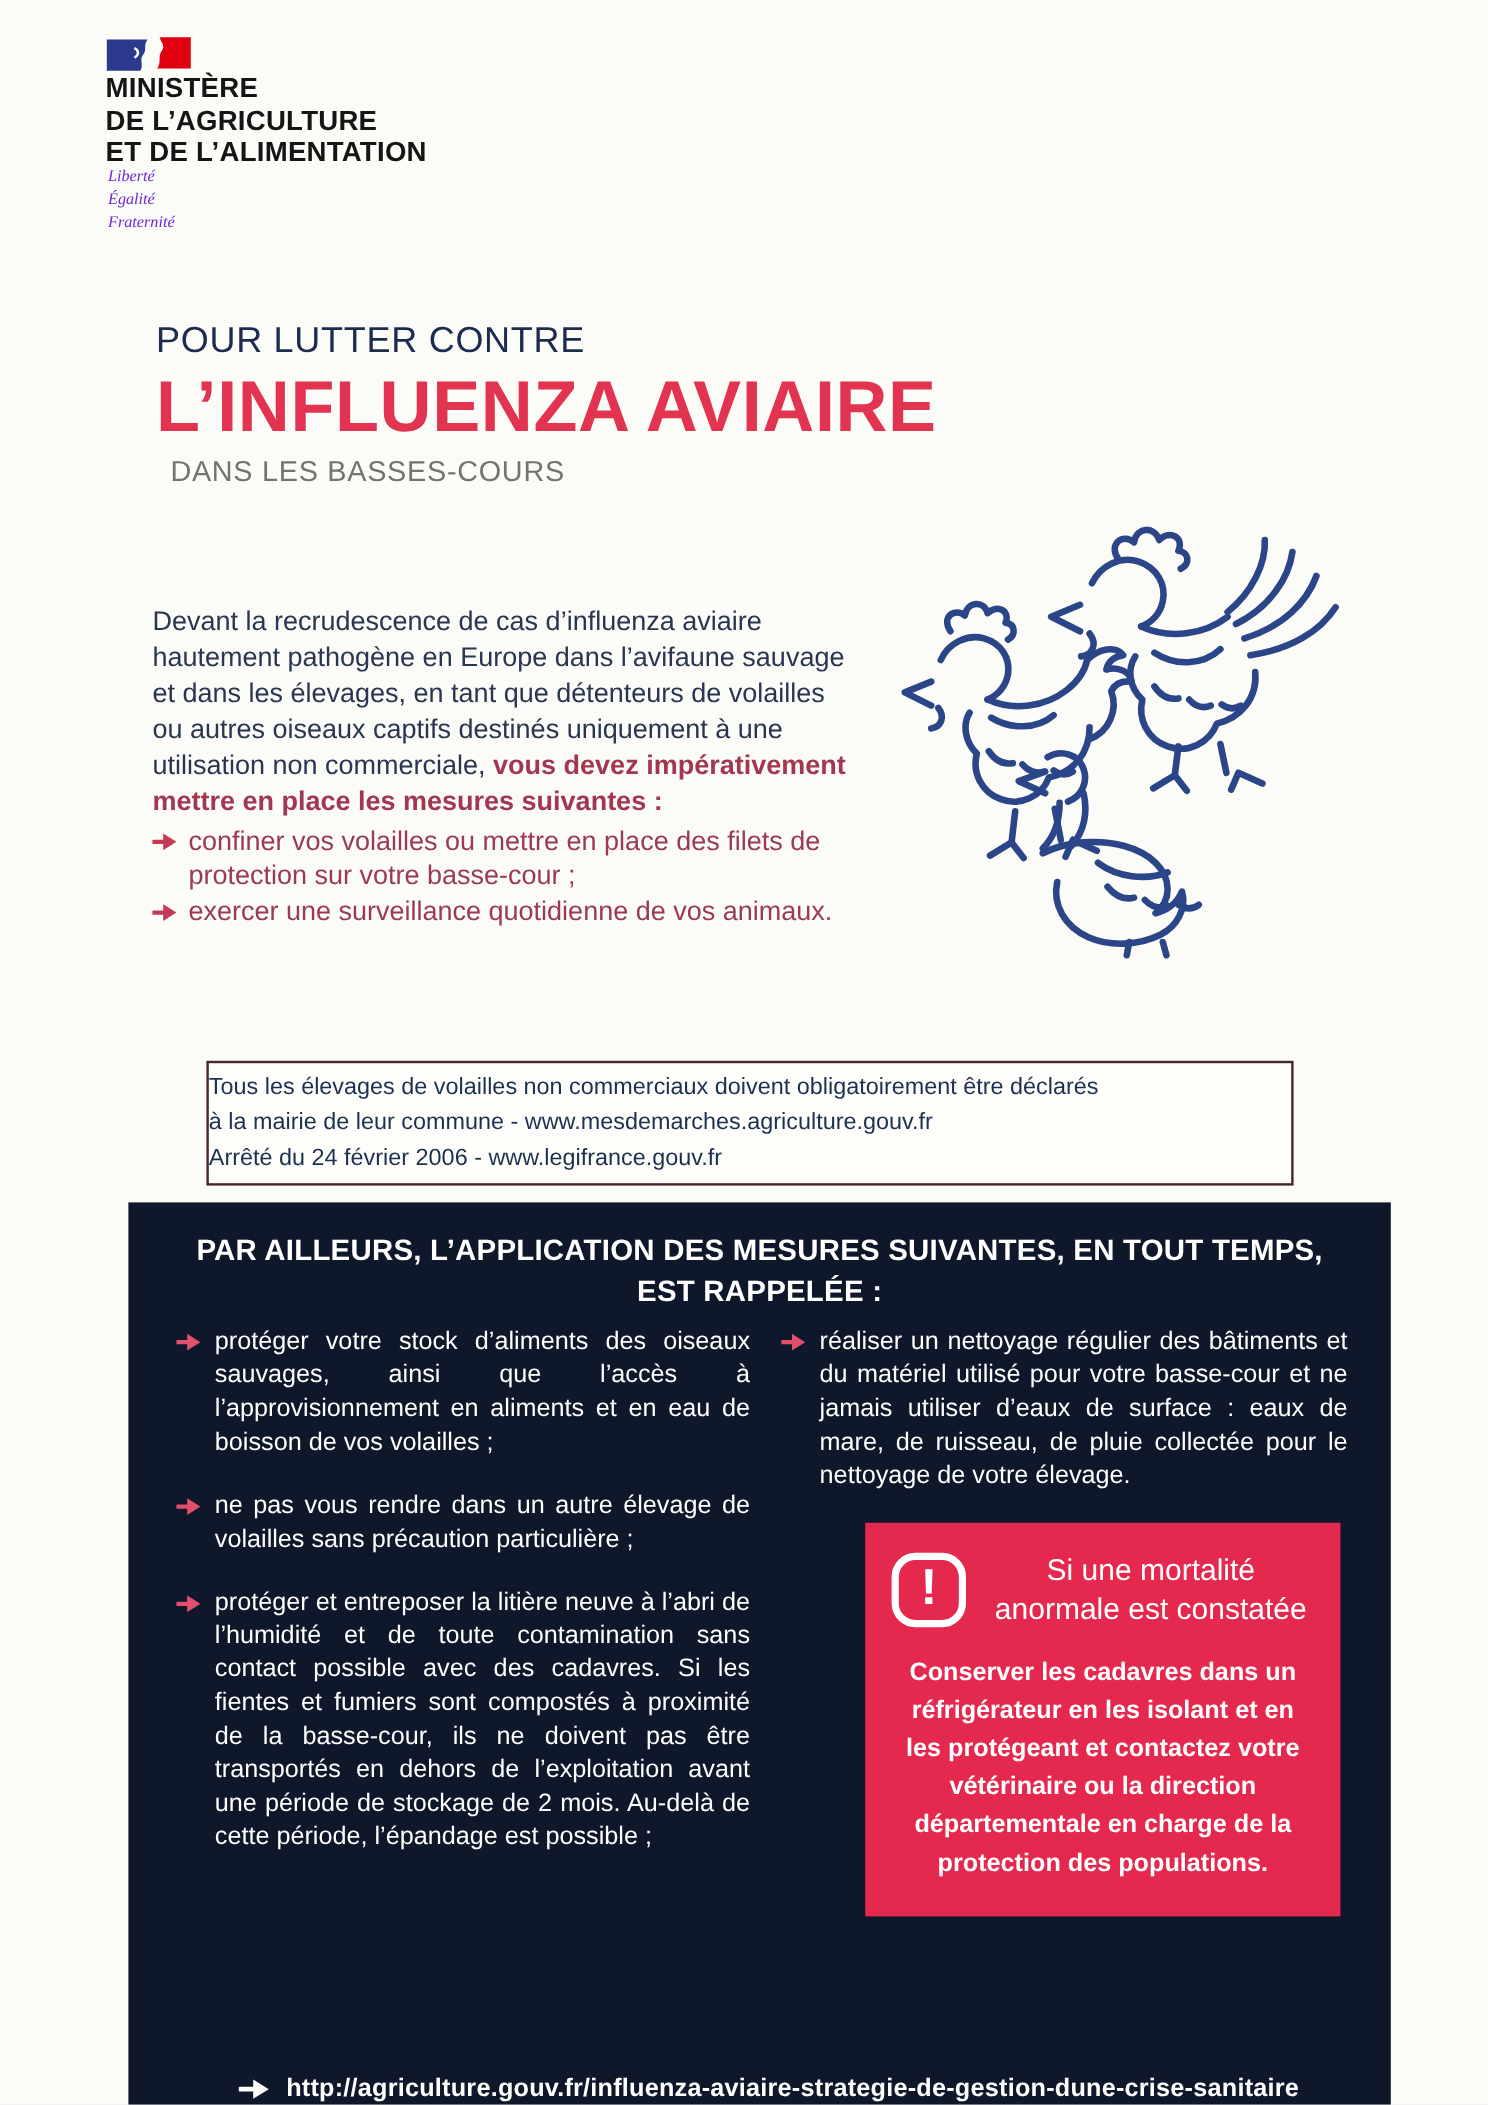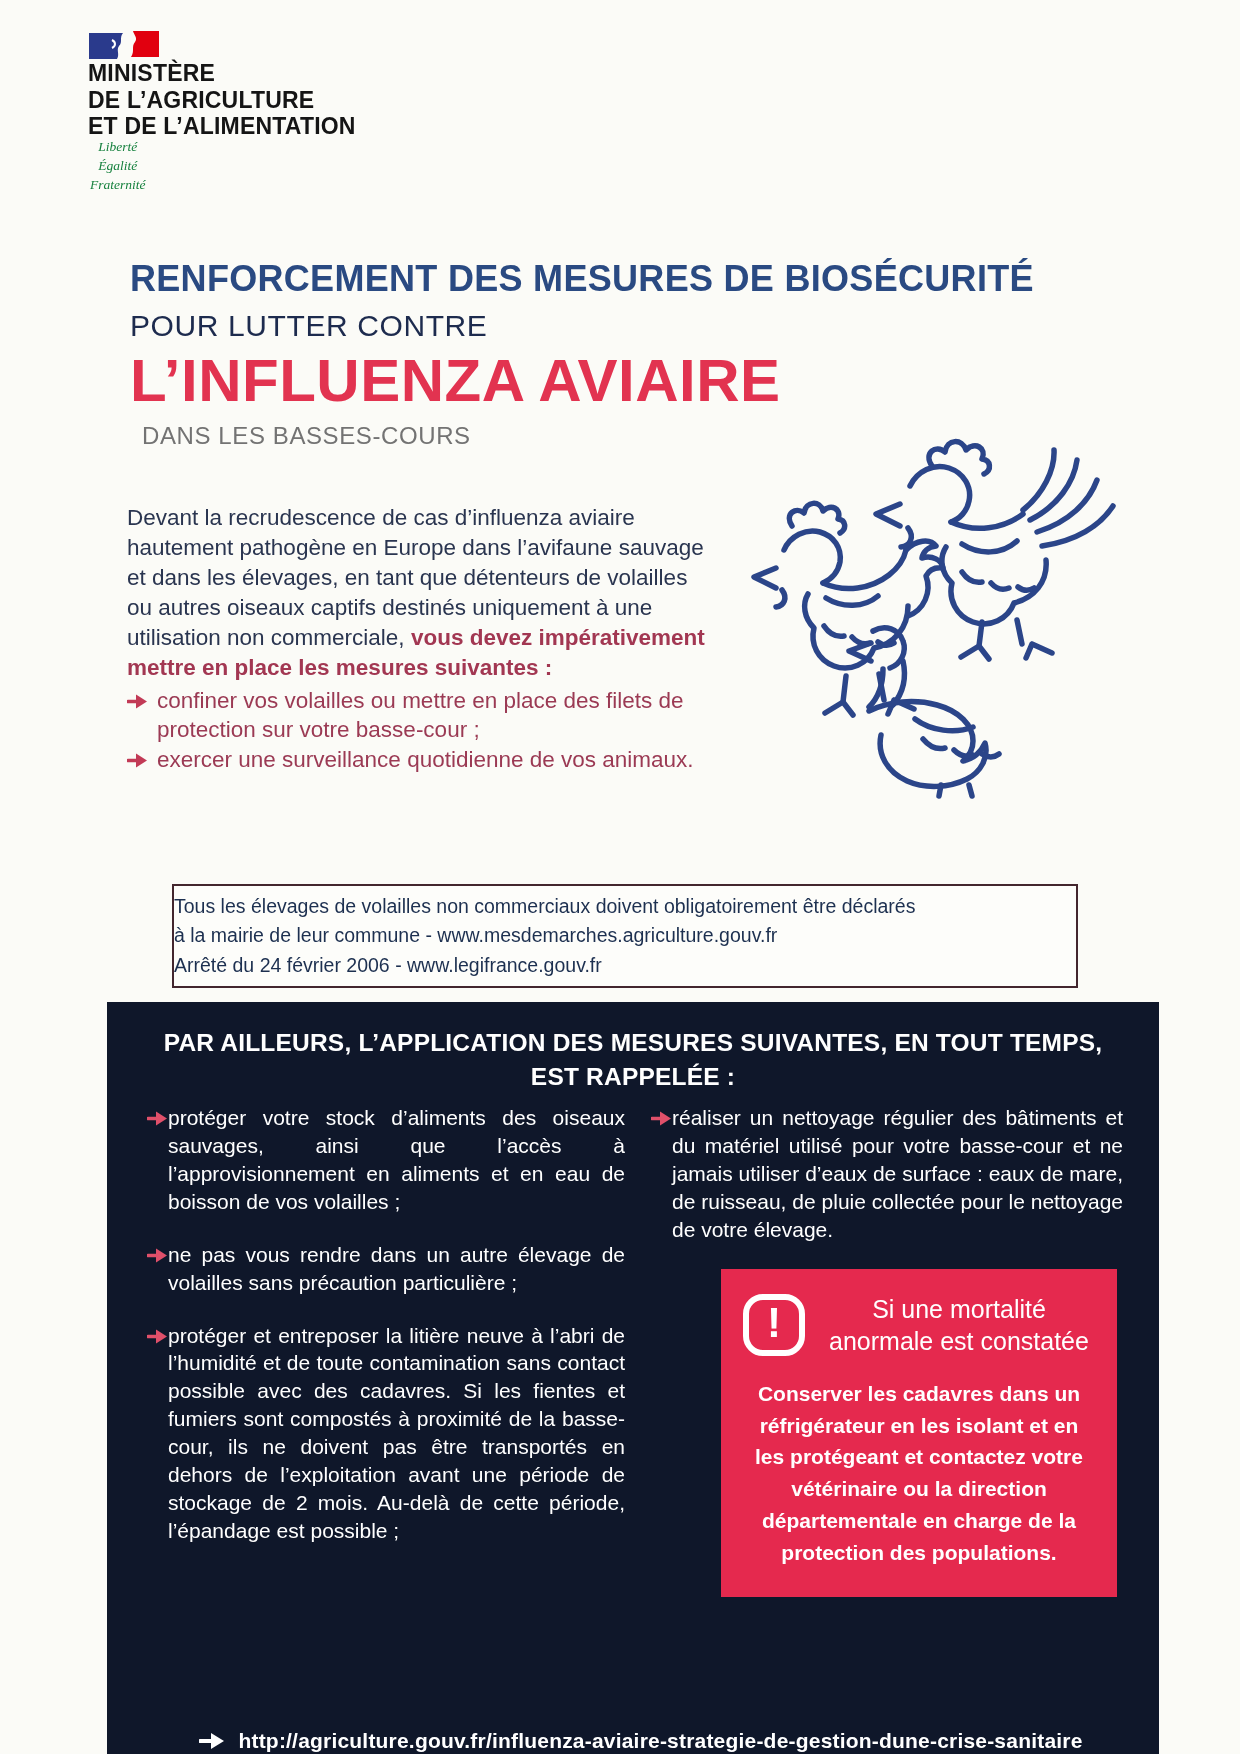--- a/index.html
+++ b/index.html
@@ -11,21 +11,21 @@
 
   
   .ministry-logo { position:absolute; left:88px; top:30px; }
   .ministry-name {
     position:absolute; left:88px; top:60px;
     font-size:23px; font-weight:700; color:#151515; line-height:1.16; letter-spacing:0.2px;
   }
   .motto {
     position:absolute; left:90px; top:138px;
     font-family:"Liberation Serif", serif; font-style:italic;
-    font-size:13.5px; color:#15803d; line-height:1.4;text-align:center;
+    font-size:13.5px; color:#6d28d9; line-height:1.4;
   }
 
   
   .title-block { position:absolute; left:130px; top:258px; }
   .t1 { font-size:36px; font-weight:800; color:#2a4a82; letter-spacing:0.3px; }
   .t2 { font-size:30px; font-weight:400; color:#1d2b4e; margin-top:9px; letter-spacing:0.6px; }
   .t3 { font-size:60px; font-weight:800; color:#e23350; margin-top:3px; letter-spacing:0.5px; }
   .t4 { font-size:24px; font-weight:400; color:#737373; margin-top:7px; letter-spacing:0.6px;margin-left:12px; }
 
   
@@ -53,21 +53,21 @@
   .panel {
     position:absolute; left:107px; top:1002px; width:1052px; height:795px;
     background:#0f172a; color:#ffffff;
   }
   .panel-heading {
     padding-top:24px; text-align:center; font-weight:700;
     font-size:24.5px; line-height:1.38; letter-spacing:0.2px;
   }
   .col-left  { position:absolute; left:40px;  top:102px; width:478px; }
   .col-right { position:absolute; left:544px; top:102px; width:472px; }
-  .pb { display:flex; font-size:21px; line-height:1.33; text-align:justify; margin-bottom:25px; }
+  .pb { display:flex; gap:11px; font-size:21px; line-height:1.33; text-align:justify; margin-bottom:25px; }
   .pb .arrow-svg { flex:0 0 auto; margin-top:6px; }
 
   .alert { margin-left:70px; margin-top:16px; width:352px; background:#e5294e; padding:24px 22px 28px 22px; }
   .alert-head { display:flex; align-items:center; gap:18px; }
   .alert-icon {
     flex:0 0 auto; width:62px; height:62px; box-sizing:border-box;
     border:6px solid #fff; border-radius:20px;
     display:flex; align-items:center; justify-content:center;
     font-size:42px; font-weight:800; color:#fff; padding-bottom:4px;
   }
@@ -97,21 +97,20 @@
     <div>DE L’AGRICULTURE</div>
     <div>ET DE L’ALIMENTATION</div>
   </div>
   <div class="motto">
     <div>Liberté</div>
     <div>Égalité</div>
     <div>Fraternité</div>
   </div>
 
   <div class="title-block">
-    <div class="t1">RENFORCEMENT DES MESURES DE BIOSÉCURITÉ</div>
     <div class="t2">POUR LUTTER CONTRE</div>
     <div class="t3">L’INFLUENZA AVIAIRE</div>
     <div class="t4">DANS LES BASSES-COURS</div>
   </div>
 
   <div class="intro">
     <span>Devant la recrudescence de cas d’influenza aviaire hautement pathogène en Europe dans l’avifaune sauvage et dans les élevages, en tant que détenteurs de volailles ou autres oiseaux captifs destinés uniquement à une utilisation non commerciale, </span><span class="em">vous devez impérativement mettre en place les mesures suivantes :</span>
     <div class="intro-bullets">
       <div class="ib">
         <svg class="arrow-svg" width="21" height="17" viewBox="0 0 21 17">

